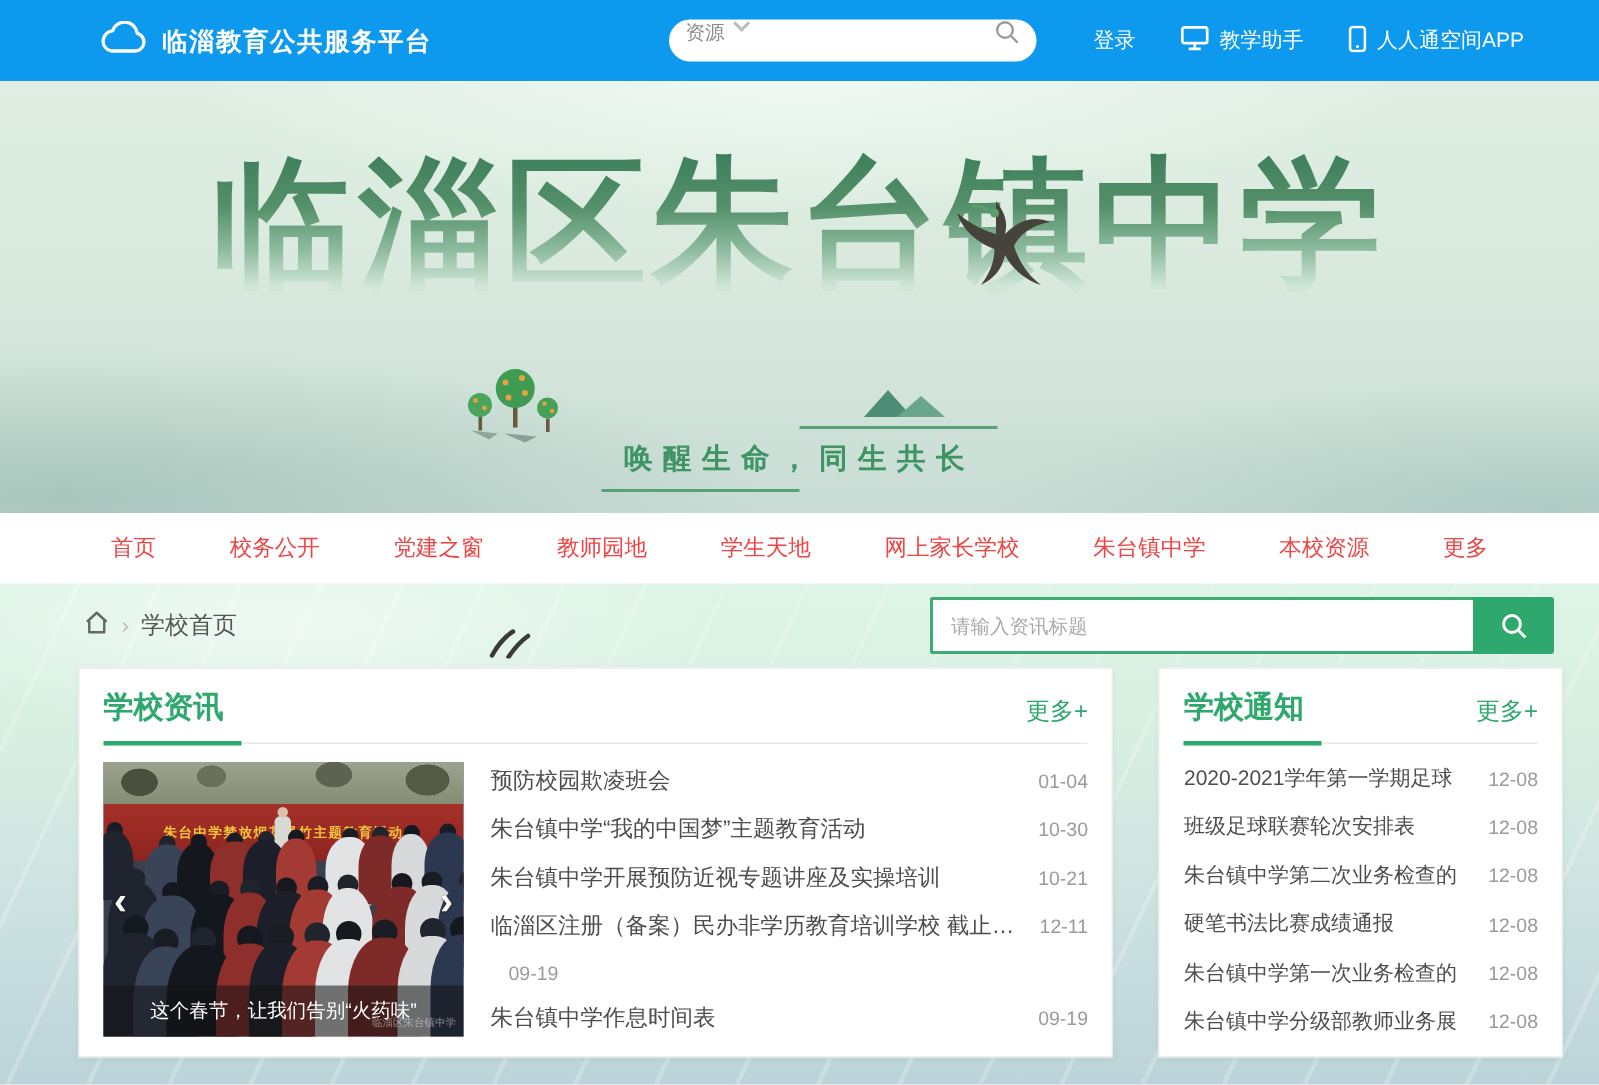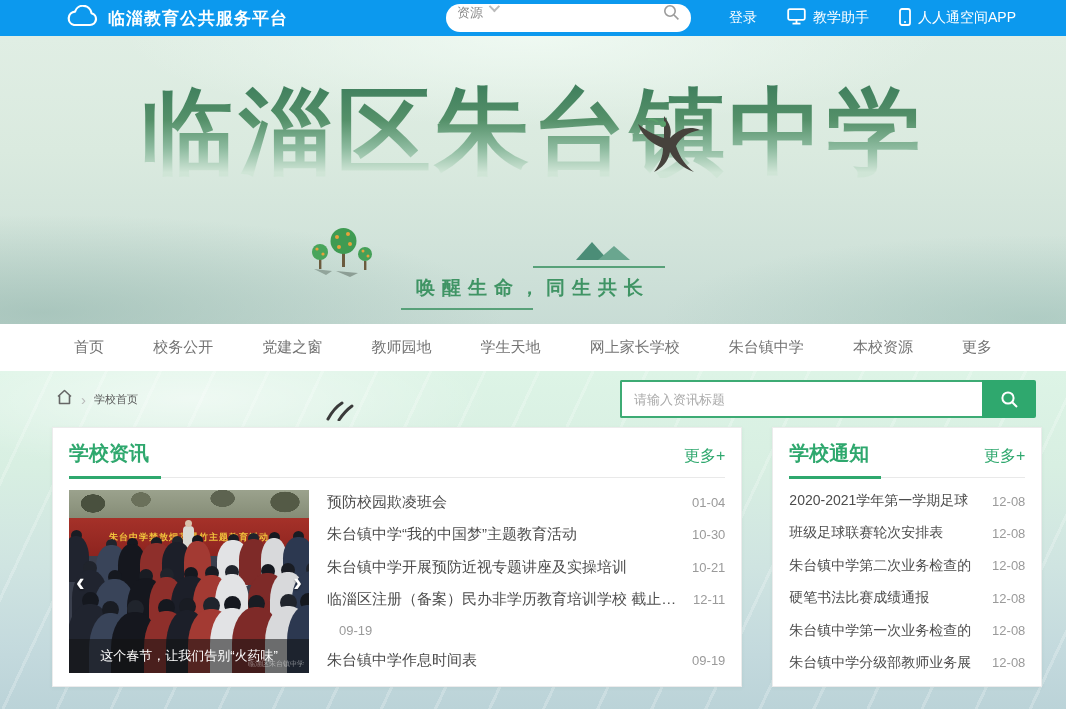--- a/index.html
+++ b/index.html
@@ -1,21 +1,21 @@
 <!DOCTYPE html>
 <html><head>
 <meta charset="utf-8">
 <title>临淄教育公共服务平台</title>
 <style>
   * { margin:0; padding:0; box-sizing:border-box; }
   html,body { width:1066px; height:723px; overflow:hidden; }
   body { font-family:"Liberation Sans","DejaVu Sans",sans-serif; background:#fff; }
 
   
-  .header { height:36px; background:#0c99ee; display:flex; align-items:center; padding:0 50px 0 66px; }
+  .header { height:54px; background:#0c99ee; display:flex; align-items:center; padding:0 50px 0 66px; }
   .brand { display:flex; align-items:center; gap:10px; color:#fff; font-size:17px; font-weight:bold; letter-spacing:1px; }
   .hsearch { margin-left:158px; width:245px; height:28px; background:#fff; border-radius:14px; display:flex; align-items:flex-start; padding:0 11px; }
   .hsearch .cat { color:#8a8a8a; font-size:13px; }
   .hsearch .chev { margin-left:6px; width:8px; height:8px; border-right:2px solid #bbb; border-bottom:2px solid #bbb; transform:rotate(45deg) translateY(-2px); }
   .hsearch .mag { margin-left:auto; }
   .hright { margin-left:auto; display:flex; align-items:center; gap:30px; }
   .hlink { color:#fff; font-size:14px; display:flex; align-items:center; gap:7px; cursor:pointer; }
 
   
   .banner { height:288px; position:relative; overflow:hidden;
@@ -34,34 +34,34 @@
   .slogan .ln { width:132px; height:2px; background:#58a179; }
   .slogan .ln-top { transform:translateX(66px); margin-bottom:7px; }
   .slogan .ln-bot { transform:translateX(-66px); margin-top:7px; }
   .slogan .txt { font-size:19px; font-weight:bold; color:#3f9464; letter-spacing:7px; }
   .swallow { position:absolute; left:630px; top:78px; }
   .trees { position:absolute; left:306px; top:183px; }
   .mountains { position:absolute; left:574px; top:202px; }
 
   
   .nav { height:47px; background:#fff; display:flex; align-items:center; justify-content:space-between; padding:0 74px; }
-  .nav-item { font-size:15px; color:#737373; cursor:pointer; white-space:nowrap; }
+  .nav-item { font-size:15px; color:#ef4444; cursor:pointer; white-space:nowrap; }
 
   
   .content { height:338px; position:relative; overflow:hidden;
     background:
       repeating-linear-gradient(115deg, rgba(255,255,255,0) 0 46px, rgba(255,255,255,.22) 46px 49px),
       radial-gradient(40% 30% at 18% 8%, rgba(255,255,255,.55), rgba(255,255,255,0) 70%),
       linear-gradient(180deg,#ddf4e6 0%,#d8efe2 28%,#cfe4e1 58%,#c3d9dd 84%,#bbd3d8 100%); }
   .deco-strokes { position:absolute; left:326px; top:30px; }
 
   .crumb-row { display:flex; align-items:center; justify-content:space-between; margin:8px 30px 8px 56px; height:40px; position:relative; }
   .crumb { display:flex; align-items:center; }
   .crumb .sep { color:#b9b9b9; font-size:15px; margin:0 8px; }
-  .crumb .cur { font-size:11px; color:#555; }
+  .crumb .cur { font-size:16px; color:#555; }
   .bsearch { display:flex; height:38px; width:416px; }
   .bsearch input { flex:1; min-width:0; border:2px solid #3dab74; border-right:none; border-radius:2px 0 0 2px; padding:0 12px; font-size:13px; color:#333; outline:none; font-family:inherit; }
   .bsearch input::placeholder { color:#aaa; }
   .bsearch button { width:54px; background:#2fa86e; border:none; border-radius:0 2px 2px 0; display:flex; align-items:center; justify-content:center; cursor:pointer; }
 
   .panels { display:flex; gap:30px; margin:2px 31px 0 52px; }
   .panel { background:#fff; border:1px solid #ececec; box-shadow:0 1px 4px rgba(40,80,60,.06); height:260px; }
   .panel-news { flex:0 0 683px; padding:12px 16px 14px; }
   .panel-notice { flex:0 0 270px; padding:12px 16px 14px; }
   .panel-head { display:flex; justify-content:space-between; align-items:flex-end; padding-bottom:10px; border-bottom:1px solid #e9e9e9; position:relative; }

